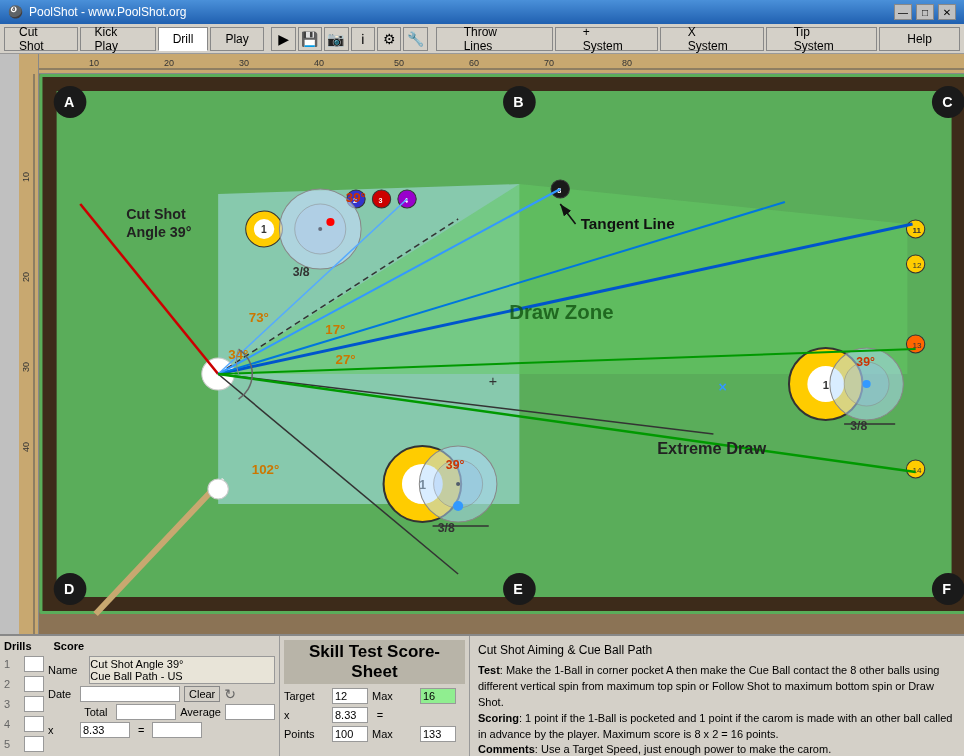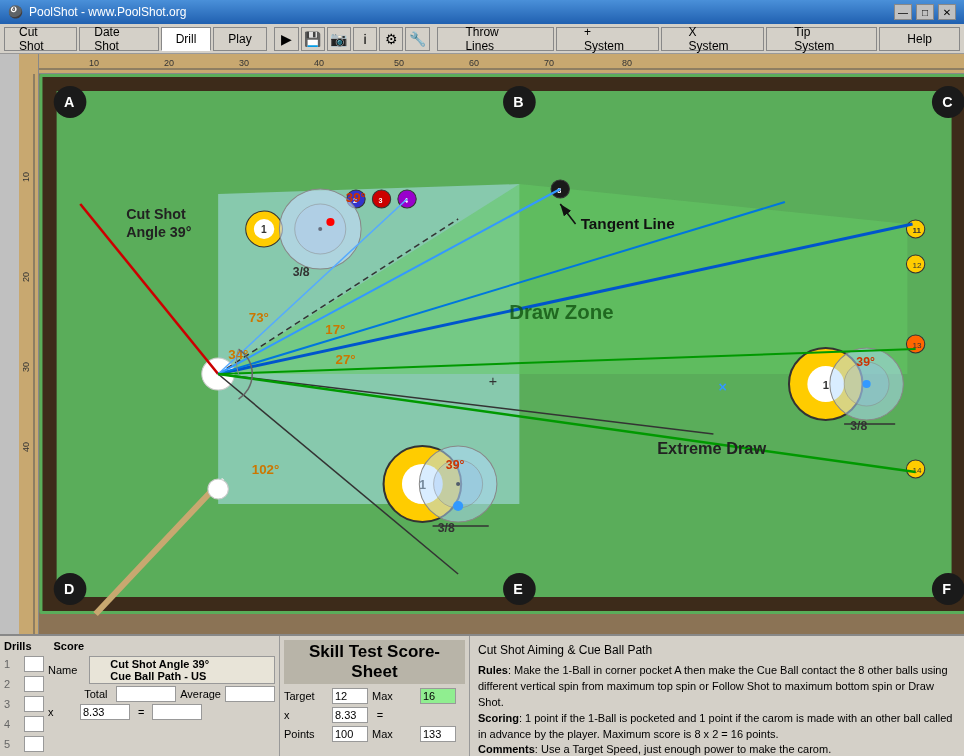--- a/index.html
+++ b/index.html
@@ -190,21 +190,21 @@
   </div>
   <div id="titlebar-controls">
     <div class="title-btn">—</div>
     <div class="title-btn">□</div>
     <div class="title-btn">✕</div>
   </div>
 </div>
 
 <div id="menubar">
   <div class="menu-tab">Cut Shot</div>
-  <div class="menu-tab">Date Shot</div>
+  <div class="menu-tab">Kick Play</div>
   <div class="menu-tab active">Drill</div>
   <div class="menu-tab">Play</div>
   <div class="menu-separator"></div>
   <div class="icon-btn">▶</div>
   <div class="icon-btn">💾</div>
   <div class="icon-btn">📷</div>
   <div class="icon-btn">ℹ</div>
   <div class="icon-btn">⚙</div>
   <div class="icon-btn">🔧</div>
   <div class="menu-separator"></div>
@@ -420,26 +420,32 @@
         </div>
         <div class="score-row">
           <span class="score-num">5</span>
           <div class="score-box"></div>
         </div>
       </div>
 
       <div style="flex:1;">
         <div style="display:flex; align-items:center; gap:12px; margin-bottom:2px;">
           <span style="font-size:11px;">Name</span>
-          <div style="background:#e8e4d8; border:1px solid #999; padding:1px 20px; font-size:11px; font-weight:bold; flex:1;">
+          <div style="background:#e8e4d8; border:1px solid #999; padding:1px 0; font-size:11px; font-weight:normal; flex:1;">
             <span>Cut Shot Angle 39°</span><br>
             <span>Cue Ball Path - US</span>
           </div>
         </div>
 
+        <div class="info-row">
+          <span class="info-label">Date</span>
+          <input class="info-input" style="width: 100px;">
+          <button class="clear-btn">Clear</button>
+          <span style="font-size:14px; color:#666;">↻</span>
+        </div>
 
         <div class="info-row total-row">
           <span class="info-label">Total</span>
           <input class="info-input" style="width: 60px;">
           <span style="font-size:11px; margin-left:0;">Average</span>
           <input class="info-input" style="width: 50px;">
         </div>
 
         <div class="info-row">
           <span class="info-label">x</span>
@@ -471,20 +477,20 @@
       <span class="ss-label">Points</span>
       <input class="ss-input" value="100" style="">
       <span class="ss-label">Max</span>
       <input class="ss-input" value="133" style="">
     </div>
   </div>
 
   <div id="desc-panel">
     <div class="desc-title">Cut Shot Aiming &amp; Cue Ball Path</div>
     <div class="desc-text">
-      <b>Rules</b><span>: Make the 1-Ball in corner pocket A then make the Cue Ball contact the 8 other balls using different vertical spin from maximum top spin or Follow Shot to maximum bottom spin or Draw Shot.</span>
+      <b>Test</b><span>: Make the 1-Ball in corner pocket A then make the Cue Ball contact the 8 other balls using different vertical spin from maximum top spin or Follow Shot to maximum bottom spin or Draw Shot.</span>
       <br>
       <b>Scoring</b><span>: 1 point if the 1-Ball is pocketed and 1 point if the carom is made with an other ball called in advance by the player. Maximum score is 8 x 2 = 16 points.</span>
       <br>
       <b>Comments</b><span>: Use a Target Speed, just enough power to make the carom.</span>
     </div>
   </div>
 </div>
 
 </body></html>

